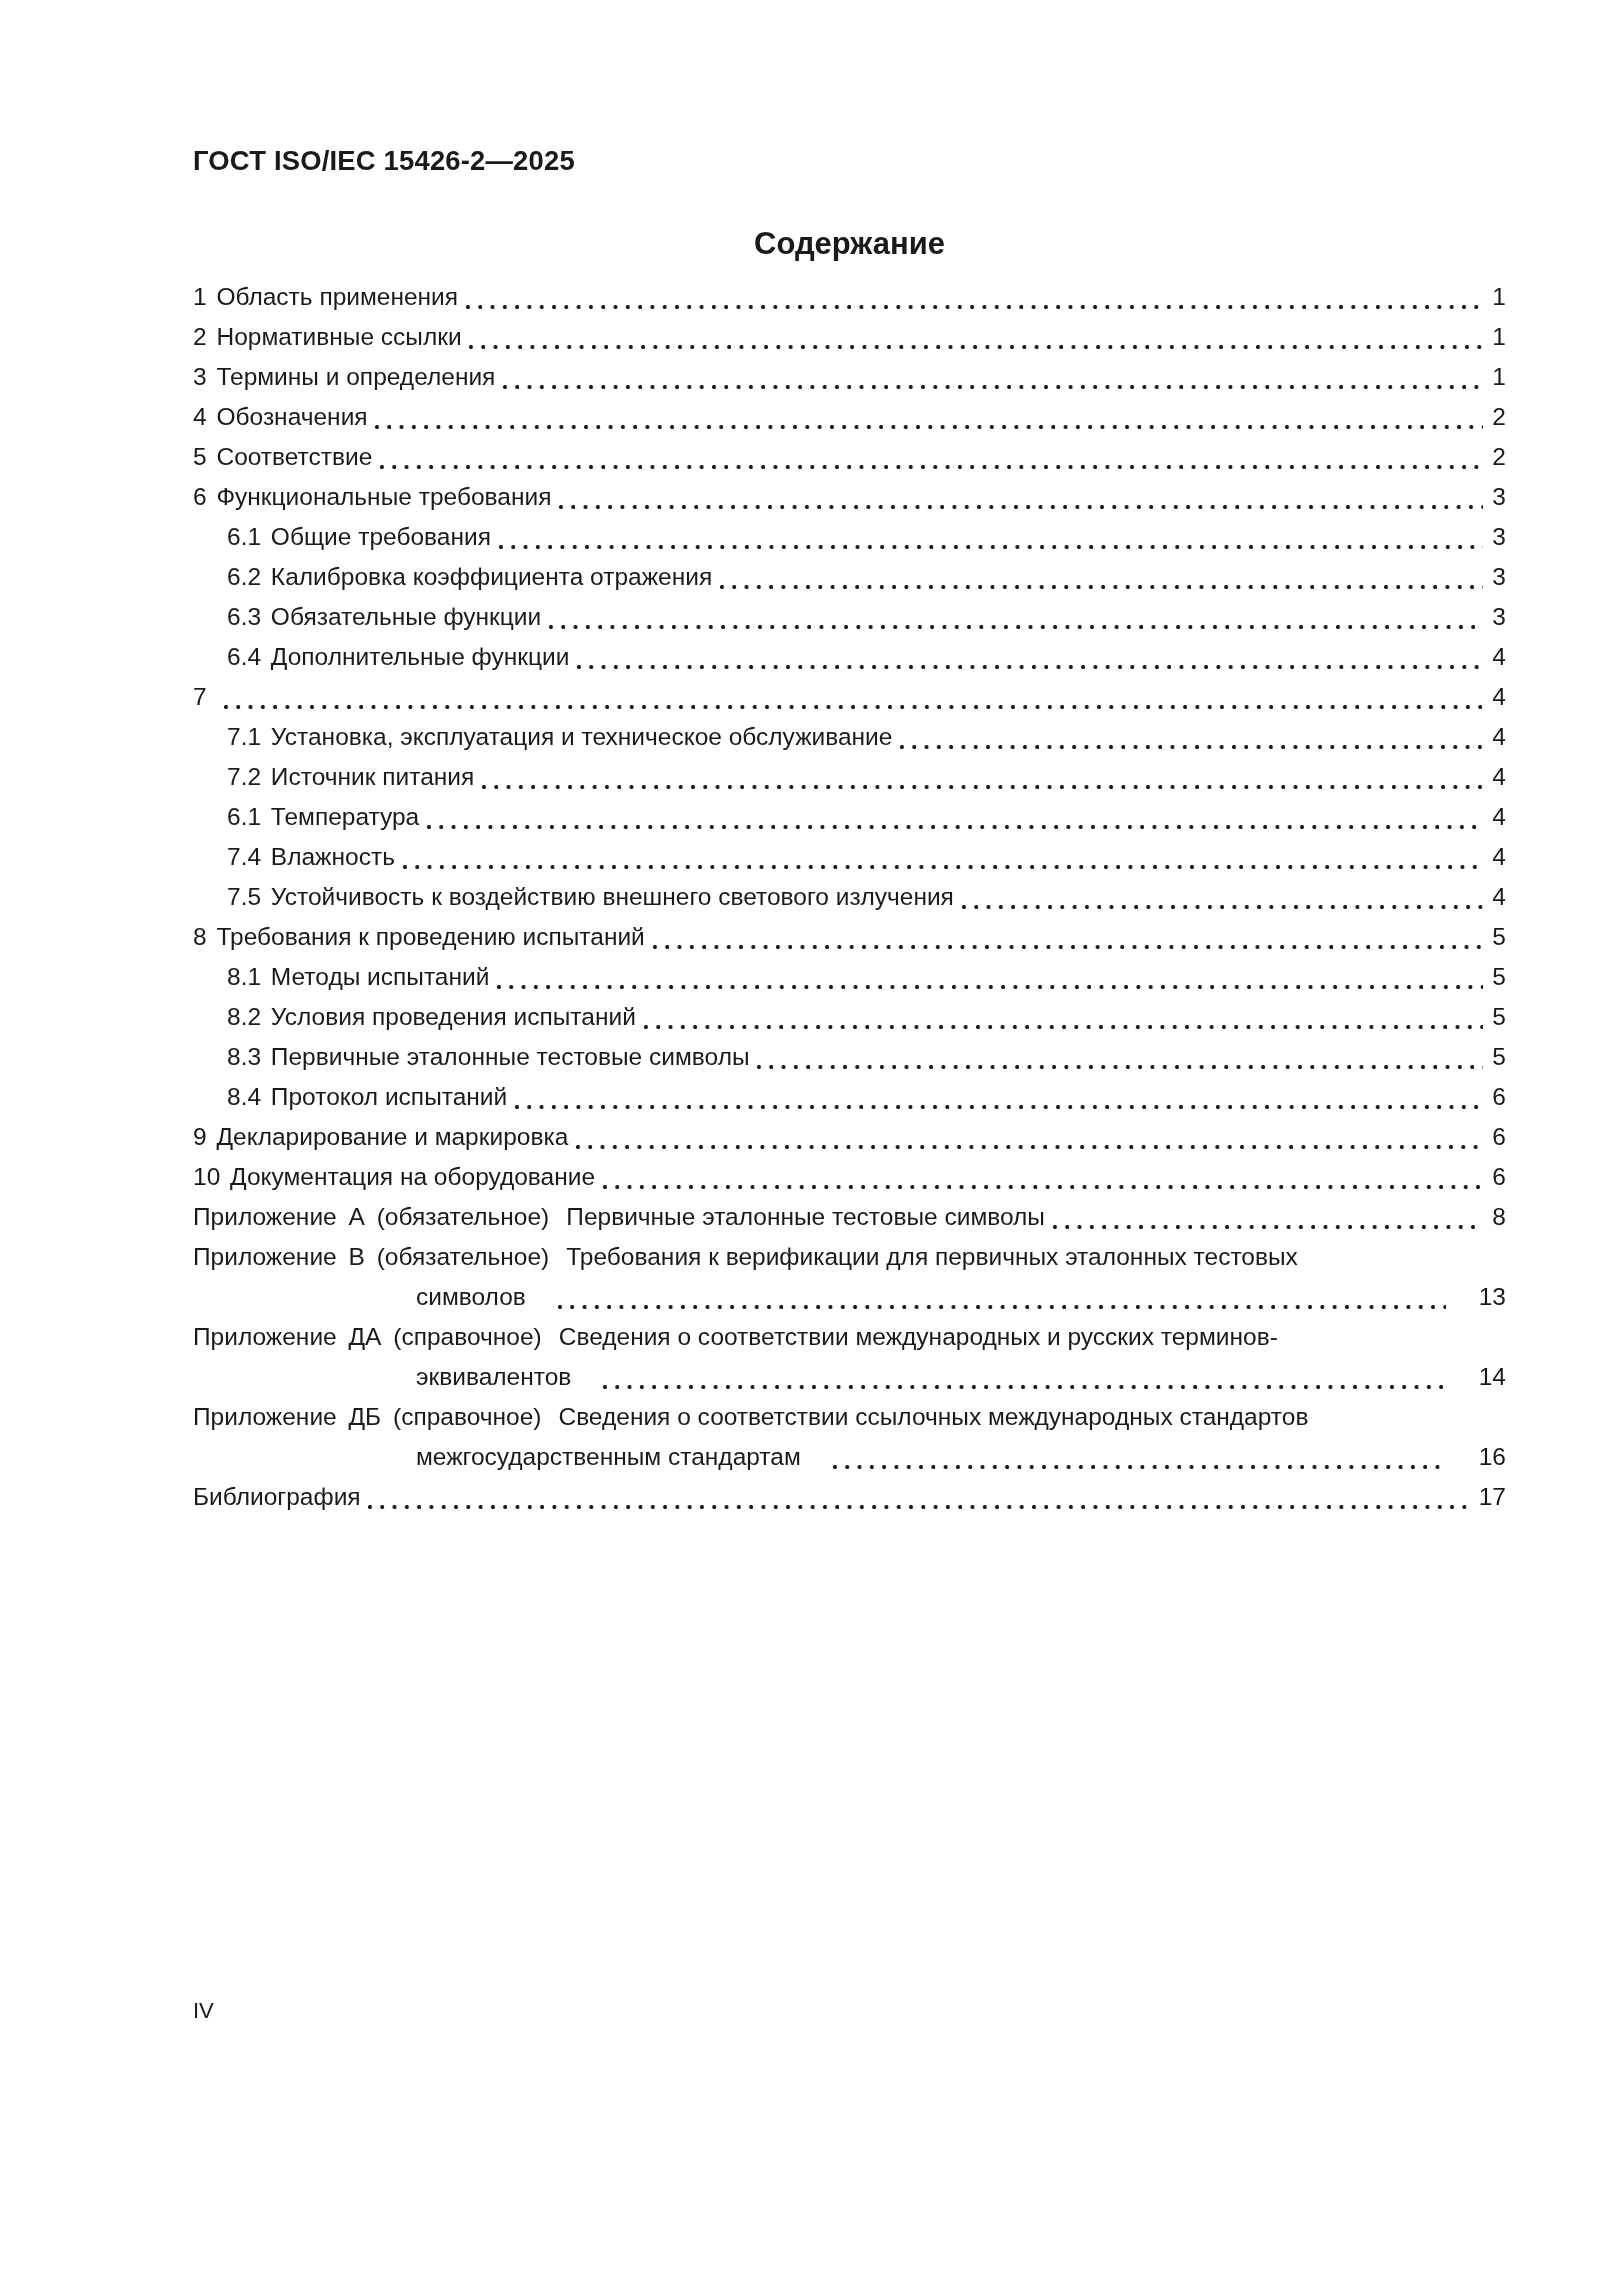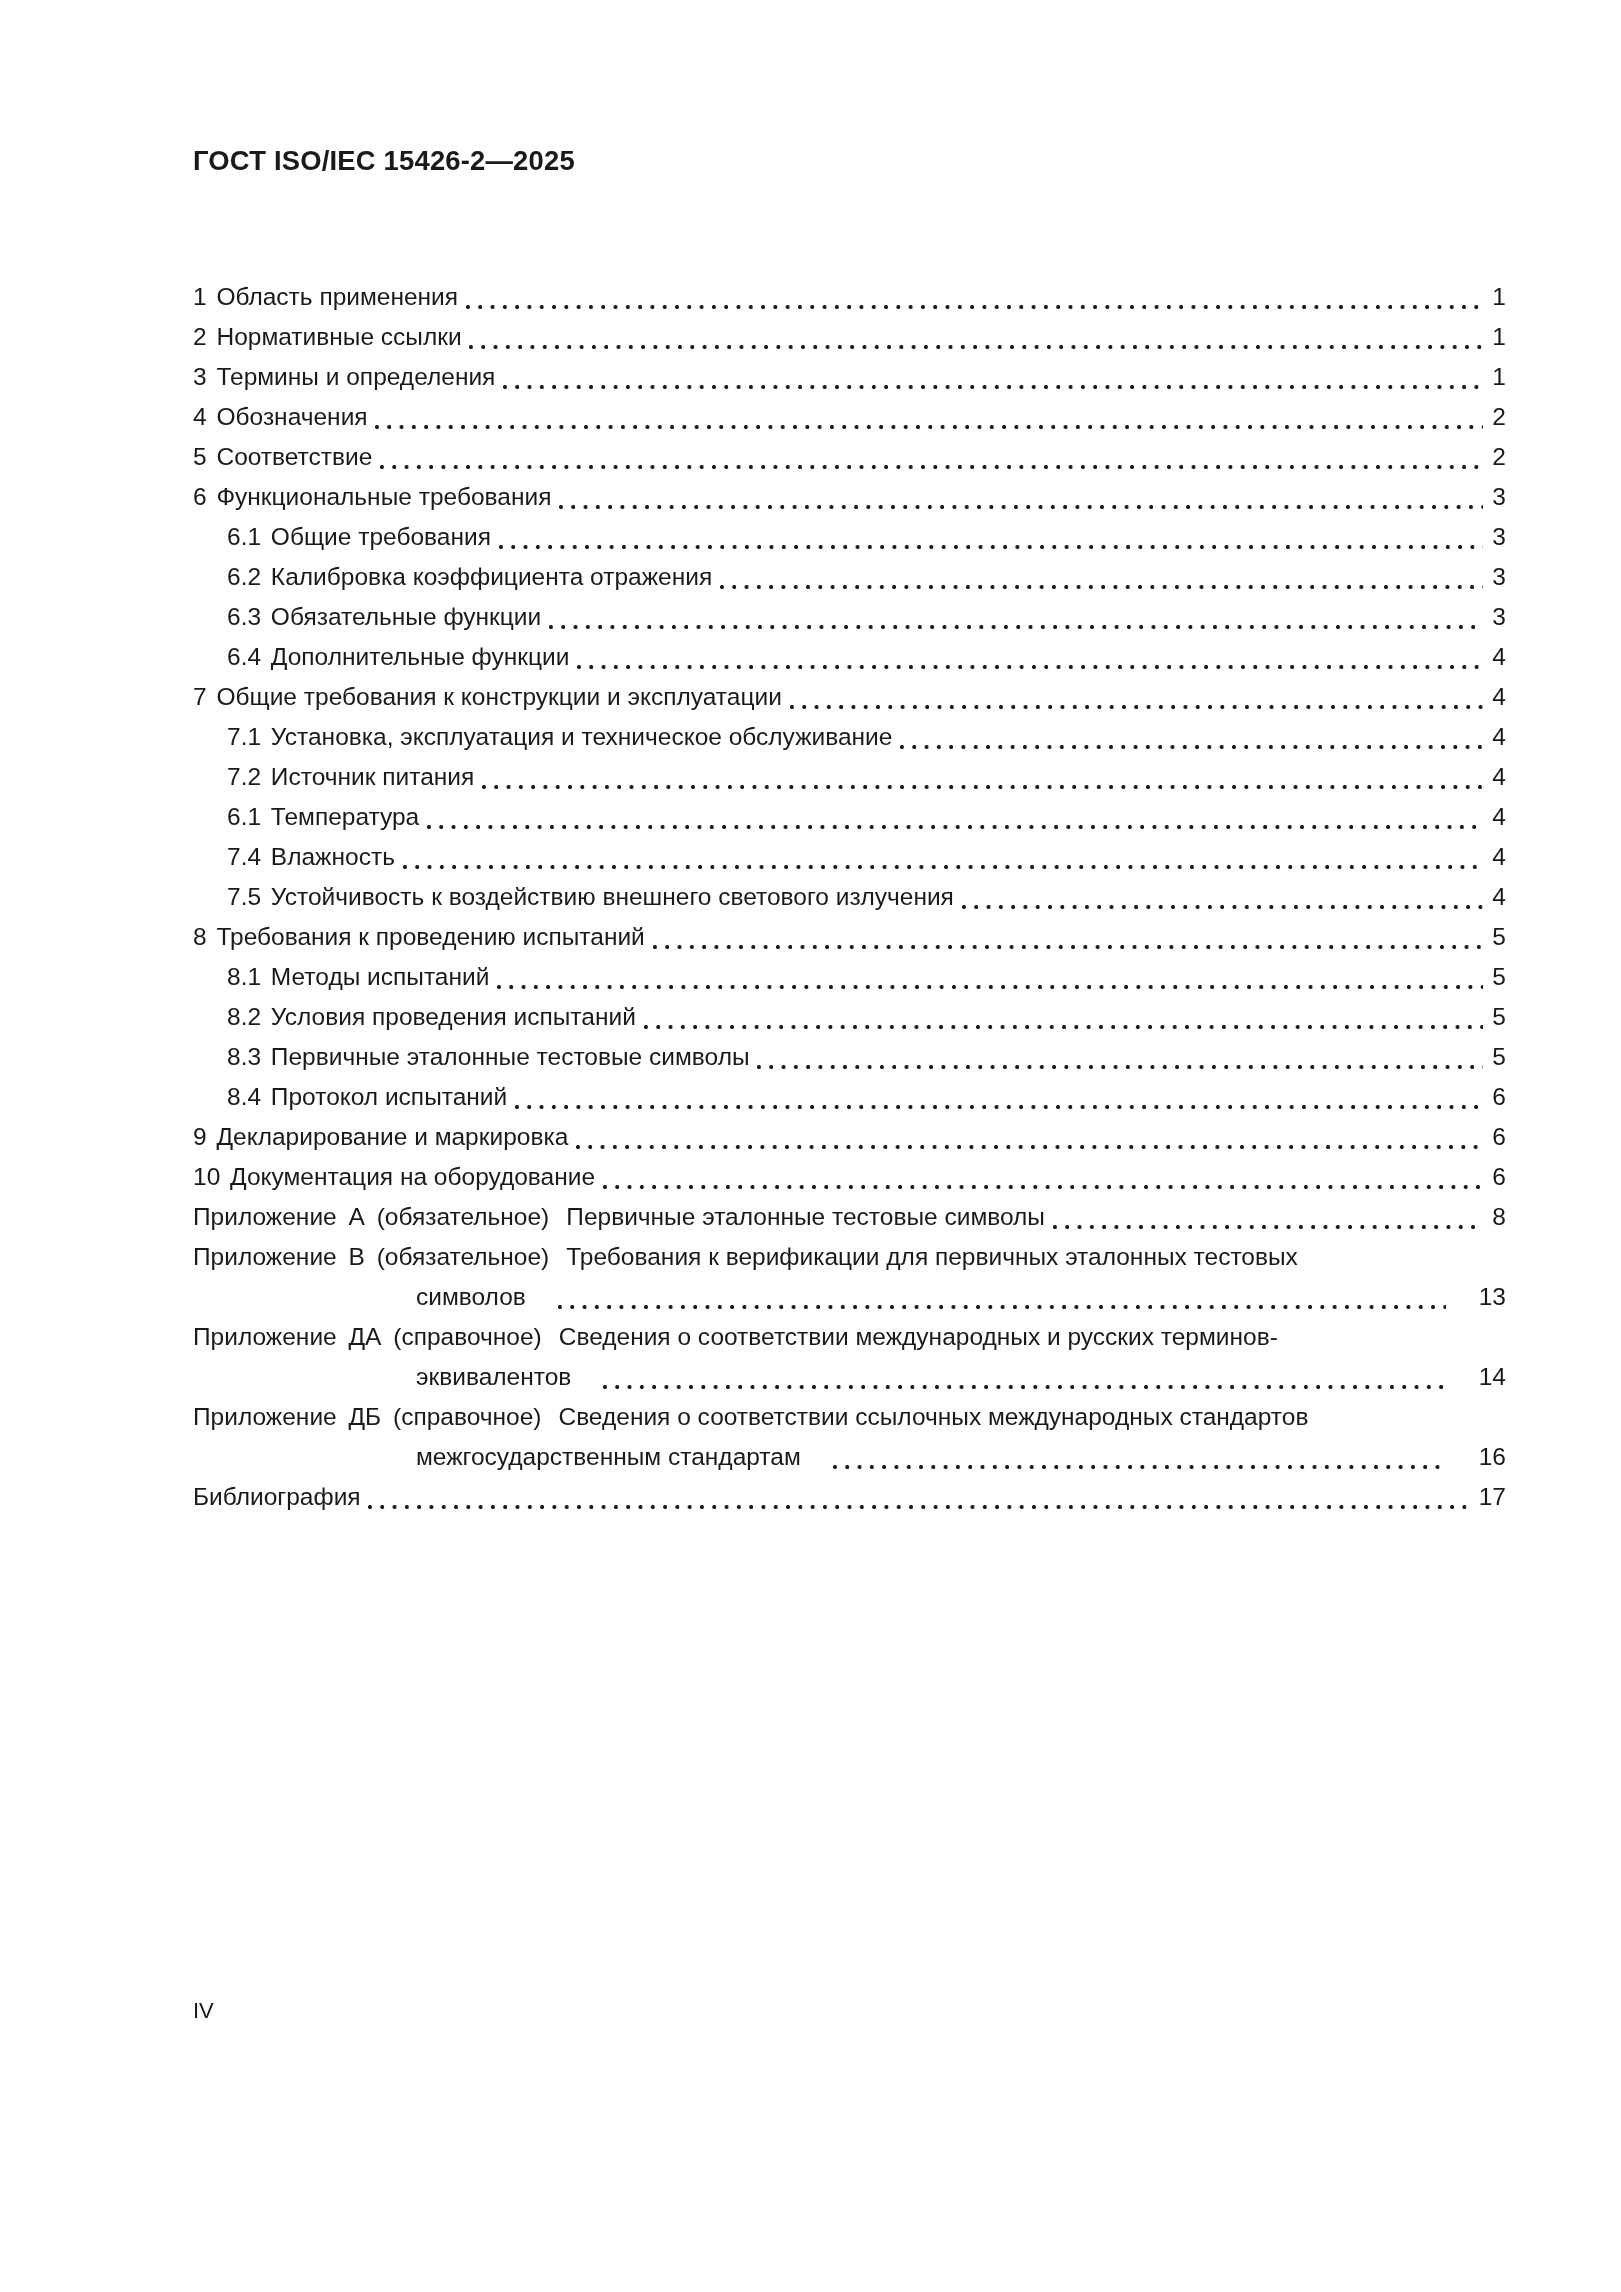--- a/index.html
+++ b/index.html
@@ -63,20 +63,21 @@
     left: 193px; top: 1998px;
     font-size: 22px;
   }
 </style>
 </head>
 <body>
 
 <div class="page">
 
   <div class="doc-header">ГОСТ ISO/IEC 15426-2—2025</div>
+  <div class="doc-title">Содержание</div>
 
   <div class="toc">
 
     <div class="row">
       <span class="num">1</span>
       <span class="label">Область применения</span>
       <span class="dots"></span>
       <span class="pageno">1</span>
     </div>
     <div class="row">
@@ -128,21 +129,20 @@
       <span class="pageno">3</span>
     </div>
     <div class="row sub">
       <span class="num">6.4</span>
       <span class="label">Дополнительные функции</span>
       <span class="dots"></span>
       <span class="pageno">4</span>
     </div>
     <div class="row">
       <span class="num">7</span>
-      <span class="label">Общие требования к конструкции и эксплуатации</span>
       <span class="dots"></span>
       <span class="pageno">4</span>
     </div>
     <div class="row sub">
       <span class="num">7.1</span>
       <span class="label">Установка, эксплуатация и техническое обслуживание</span>
       <span class="dots"></span>
       <span class="pageno">4</span>
     </div>
     <div class="row sub">

